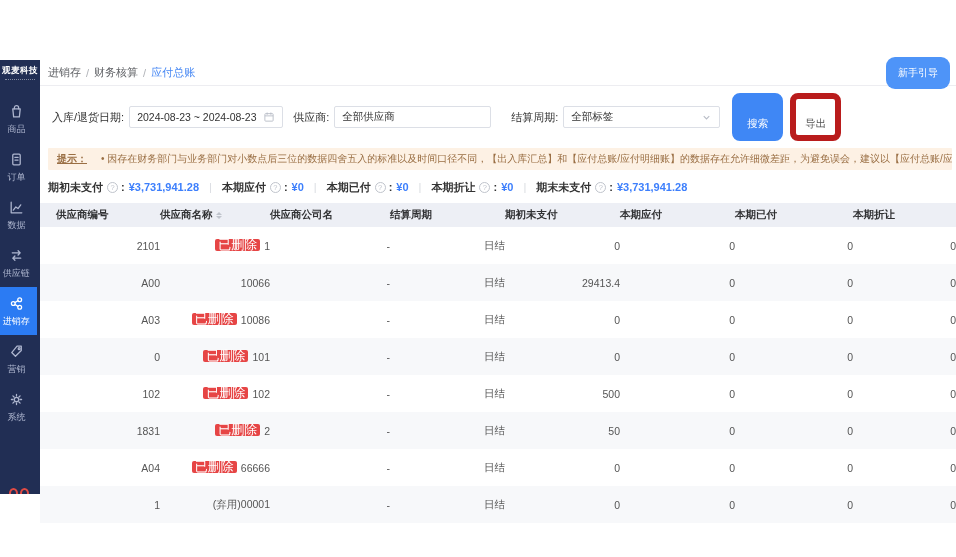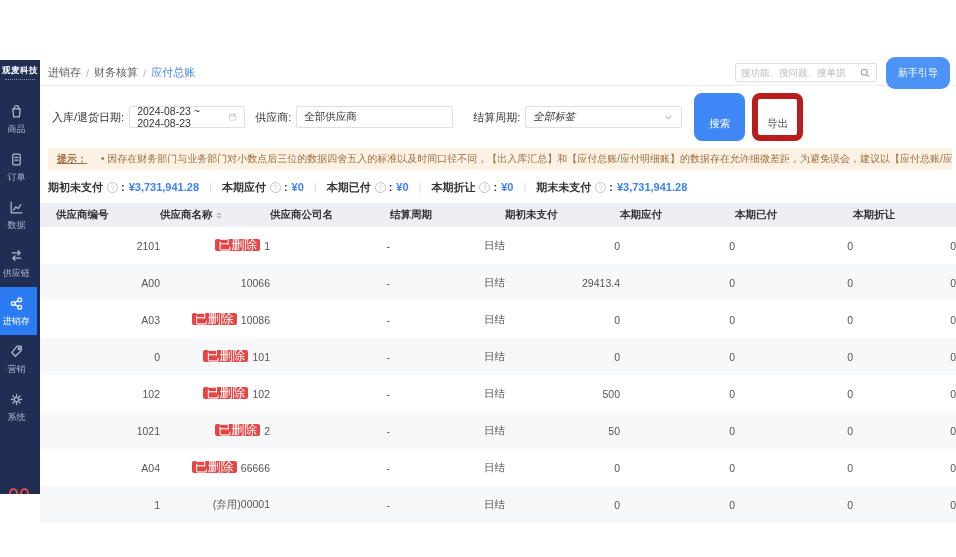--- a/index.html
+++ b/index.html
@@ -39,23 +39,23 @@
     font-family:inherit; }
   .search-box input::placeholder { color:#b7bac0; }
   .search-box svg { width:12px; height:12px; stroke:#9aa0a8; flex:0 0 12px; }
   .guide-btn { height:32px; padding:0 12px; background:#4e94f8; color:#fff; border:none;
     border-radius:9px; font-size:10px; cursor:pointer; font-family:inherit; }
 
   .filters { margin-top:7px; padding-left:12px; display:flex; align-items:center; font-size:11px; color:#333; }
   .flabel { margin-right:5px; white-space:nowrap; }
   .fbox { height:22px; border:1px solid #dcdfe6; border-radius:2px; background:#fff;
     display:flex; align-items:center; padding:0 7px; font-size:10.5px; color:#333; cursor:pointer; }
-  .fbox.date { width:116px; justify-content:space-between; margin-right:10px; }
+  .fbox.date { width:154px; justify-content:space-between; margin-right:10px; }
   .fbox.supplier { width:157px; margin-right:20px; }
-  .fbox.period { width:157px; justify-content:space-between; margin-right:12px;font-style:italic; }
+  .fbox.period { width:157px; justify-content:space-between; margin-right:12px; }
   .fbox svg { stroke:#b8bcc6; }
   .btn { height:22px; padding:18px 9px; font-size:10.5px; border-radius:8px; cursor:pointer;
     border:6px solid #b91c1c; background:#fff; color:#555; font-family:inherit; }
   .btn.primary { background:#3f87f5; border-color:#3f87f5; color:#fff; margin-right:7px; }
 
   .hint { margin:7px 4px 0 8px; height:22px; line-height:22px; background:#fdf1e4; color:#9a6f44;
     font-size:10px; padding:0 9px; white-space:nowrap; overflow:hidden; border-radius:1px; }
   .hint .hint-prefix { font-weight:bold; margin-right:14px;text-decoration:underline; }
 
   .summary { margin-top:7px; padding-left:8px; height:20px; display:flex; align-items:center;
@@ -169,27 +169,20 @@
 
       <div class="topbar">
         <div class="breadcrumb">
           <span class="crumb">进销存</span>
           <span class="sep">/</span>
           <span class="crumb">财务核算</span>
           <span class="sep">/</span>
           <span class="crumb active">应付总账</span>
         </div>
         <div class="top-right">
-          <div class="search-box">
-            <input placeholder="搜功能、搜问题、搜单据" style="">
-            <svg viewBox="0 0 16 16" fill="none" stroke-width="1.4">
-              <circle cx="7" cy="7" r="4"></circle>
-                <path d="M10 10l3.2 3.2"></path>
-            </svg>
-          </div>
           <button class="guide-btn">新手引导</button>
         </div>
       </div>
 
       <div class="filters">
         <span class="flabel">入库/退货日期:</span>
         <div class="fbox date">
           <span>2024-08-23 ~ 2024-08-23</span>
           <svg width="12" height="12" viewBox="0 0 16 16" fill="none" stroke-width="1.2">
             <rect x="2.5" y="3.5" width="11" height="10" rx="1"></rect>
@@ -328,21 +321,21 @@
               <div class="cell"><span>102</span></div>
               <div class="cell"><span class="name-cell"><span class="badge">已删除</span><span>102</span></span></div>
               <div class="cell"><span>-</span></div>
               <div class="cell"><span>日结</span></div>
               <div class="cell"><span>500</span></div>
               <div class="cell"><span>0</span></div>
               <div class="cell"><span>0</span></div>
               <div class="cell"><span>0</span></div>
             </div>
             <div class="trow">
-              <div class="cell"><span>1021</span></div>
+              <div class="cell"><span>1831</span></div>
               <div class="cell"><span class="name-cell"><span class="badge">已删除</span><span>2</span></span></div>
               <div class="cell"><span>-</span></div>
               <div class="cell"><span>日结</span></div>
               <div class="cell"><span>50</span></div>
               <div class="cell"><span>0</span></div>
               <div class="cell"><span>0</span></div>
               <div class="cell"><span>0</span></div>
             </div>
             <div class="trow">
               <div class="cell"><span>A04</span></div>

